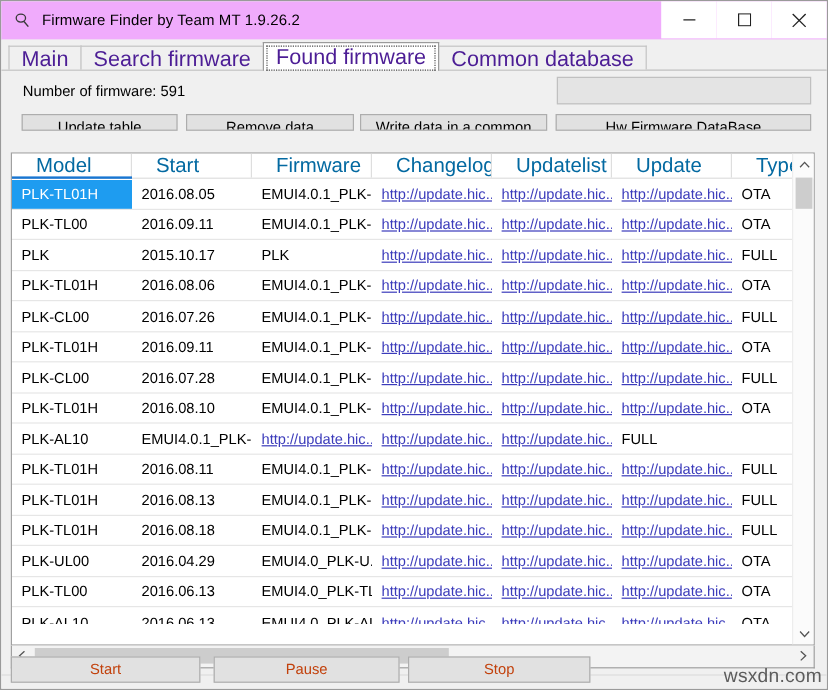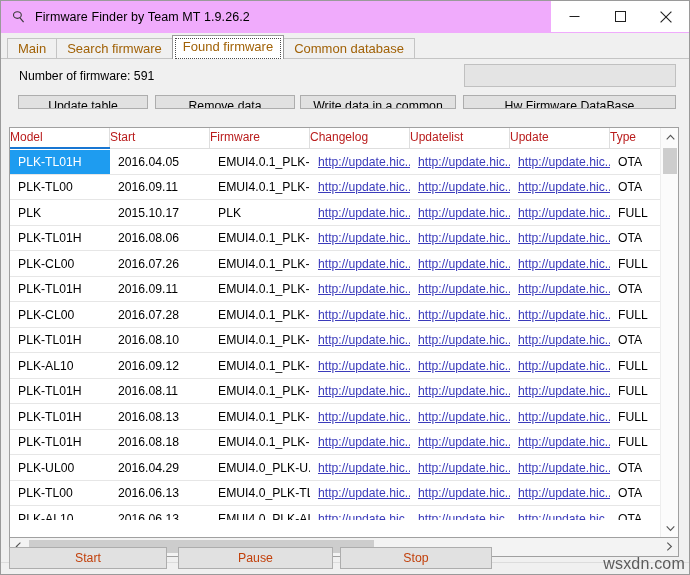--- a/index.html
+++ b/index.html
@@ -72,22 +72,22 @@
     height: 26px;
     background: #f0f0f0;
     display: flex;
     align-items: flex-end;
     box-sizing: border-box;
   }
   .tab {
     height: 21px;
     line-height: 20px;
     padding: 0 10px;
-    font-size: 13px;
-    color: #a16207;
+    font-size: 18px;
+    color: #4c1d95;
     background: #f0f0f0;
     border: 1px solid #c4c4c4;
     border-bottom: none;
     box-sizing: border-box;
     margin-right: -1px;
     white-space: nowrap;
     position: relative;
   }
   .tab.first { margin-left: 6px; }
   .tab.active {
@@ -179,24 +179,24 @@
   }
   .grid-head::after {
     content: "";
     position: absolute;
     left: 0; bottom: -1px;
     width: 100px;
     height: 2px;
     background: #1876d2;
   }
   .hcell {
-    font-size: 12px;
-    color: #b91c1c;
+    font-size: 17px;
+    color: #0369a1;
     line-height: 19px;
-    padding-left: 0;
+    padding-left: 20px;
     box-sizing: border-box;
     border-right: 1px solid #dedede;
     overflow: hidden;
     white-space: nowrap;
     flex: 0 0 auto;
   }
   .hcell.last { border-right: none; }
 
   .grid-body {
     position: relative;
@@ -395,21 +395,21 @@
         <div class="hcell c-fw">Firmware</div>
         <div class="hcell c-chg">Changelog</div>
         <div class="hcell c-ul">Updatelist</div>
         <div class="hcell c-upd">Update</div>
         <div class="hcell c-type last">Type</div>
       </div>
 
       <div class="grid-body" id="grid-body">
           <div class="row selected">
             <div class="cell c-model">PLK-TL01H</div>
-            <div class="cell c-date">2016.04.05</div>
+            <div class="cell c-date">2016.08.05</div>
             <div class="cell c-fw">EMUI4.0.1_PLK-...</div>
             <div class="cell c-chg link">http://update.hic...</div>
             <div class="cell c-ul link">http://update.hic...</div>
             <div class="cell c-upd link">http://update.hic...</div>
             <div class="cell c-type">OTA</div>
           </div>
           <div class="row">
             <div class="cell c-model">PLK-TL00</div>
             <div class="cell c-date">2016.09.11</div>
             <div class="cell c-fw">EMUI4.0.1_PLK-...</div>
@@ -467,21 +467,20 @@
             <div class="cell c-model">PLK-TL01H</div>
             <div class="cell c-date">2016.08.10</div>
             <div class="cell c-fw">EMUI4.0.1_PLK-...</div>
             <div class="cell c-chg link">http://update.hic...</div>
             <div class="cell c-ul link">http://update.hic...</div>
             <div class="cell c-upd link">http://update.hic...</div>
             <div class="cell c-type">OTA</div>
           </div>
           <div class="row">
             <div class="cell c-model">PLK-AL10</div>
-            <div class="cell c-date">2016.09.12</div>
             <div class="cell c-fw">EMUI4.0.1_PLK-...</div>
             <div class="cell c-chg link">http://update.hic...</div>
             <div class="cell c-ul link">http://update.hic...</div>
             <div class="cell c-upd link">http://update.hic...</div>
             <div class="cell c-type">FULL</div>
           </div>
           <div class="row">
             <div class="cell c-model">PLK-TL01H</div>
             <div class="cell c-date">2016.08.11</div>
             <div class="cell c-fw">EMUI4.0.1_PLK-...</div>

